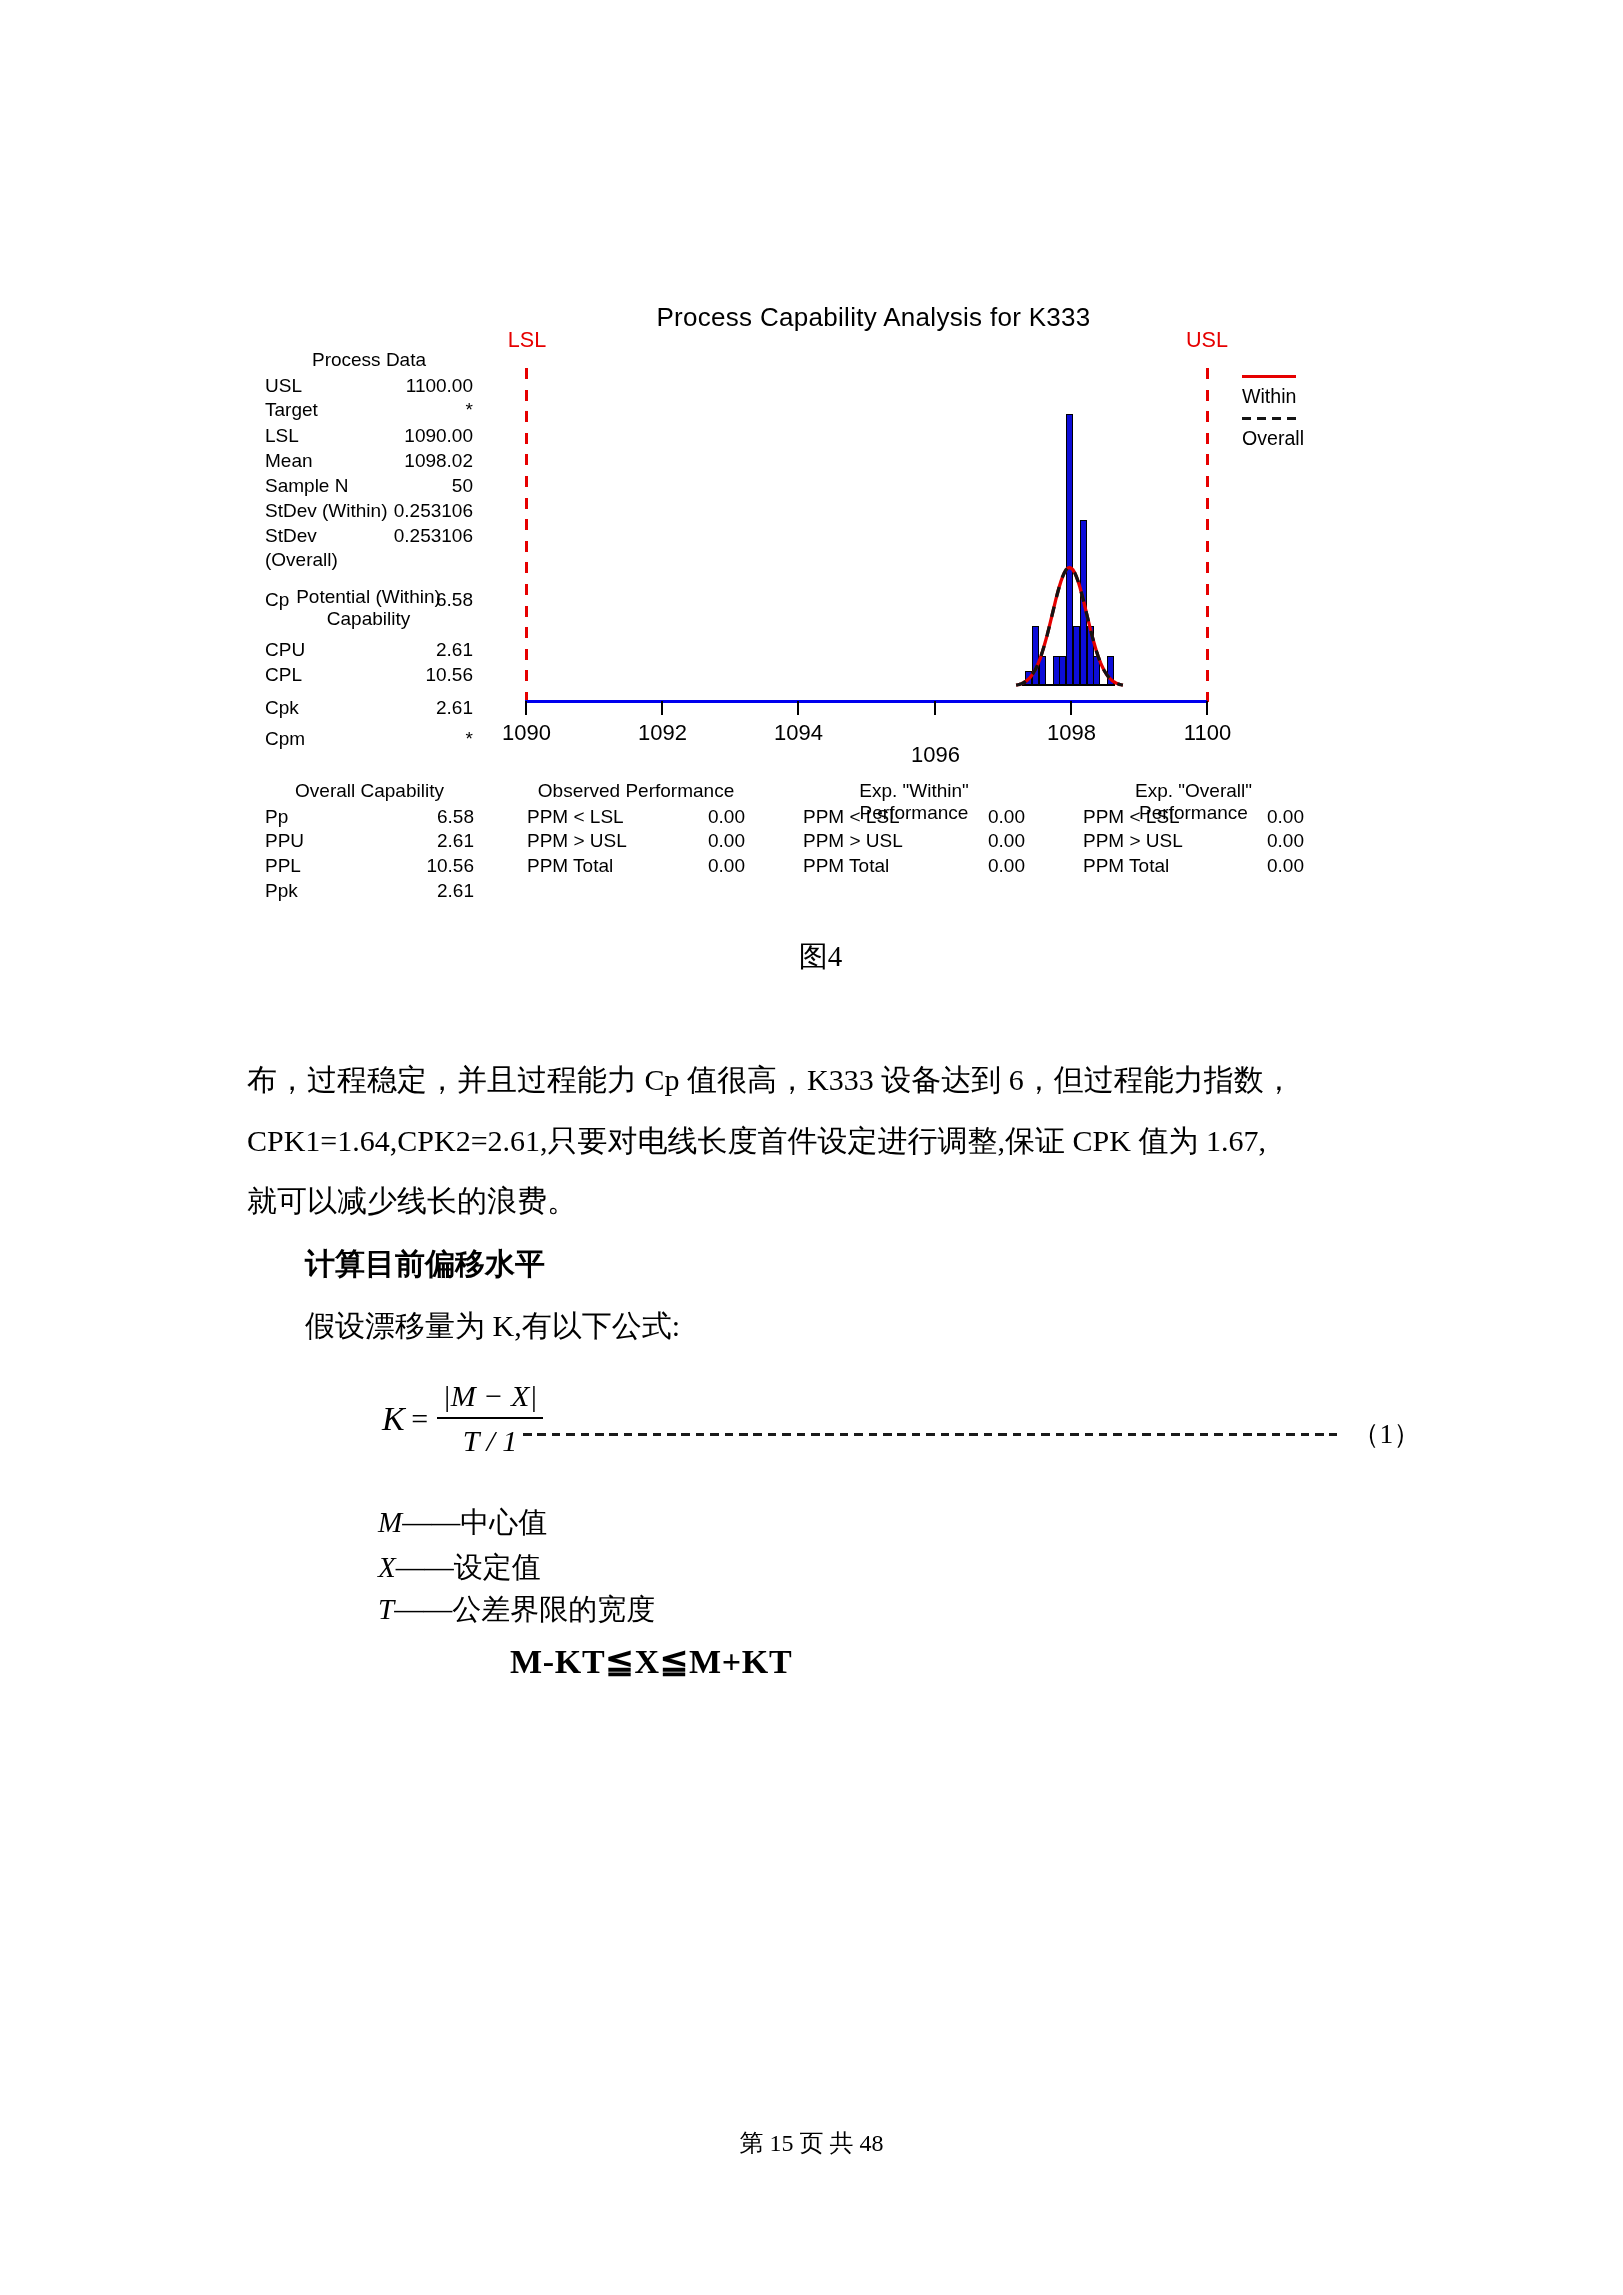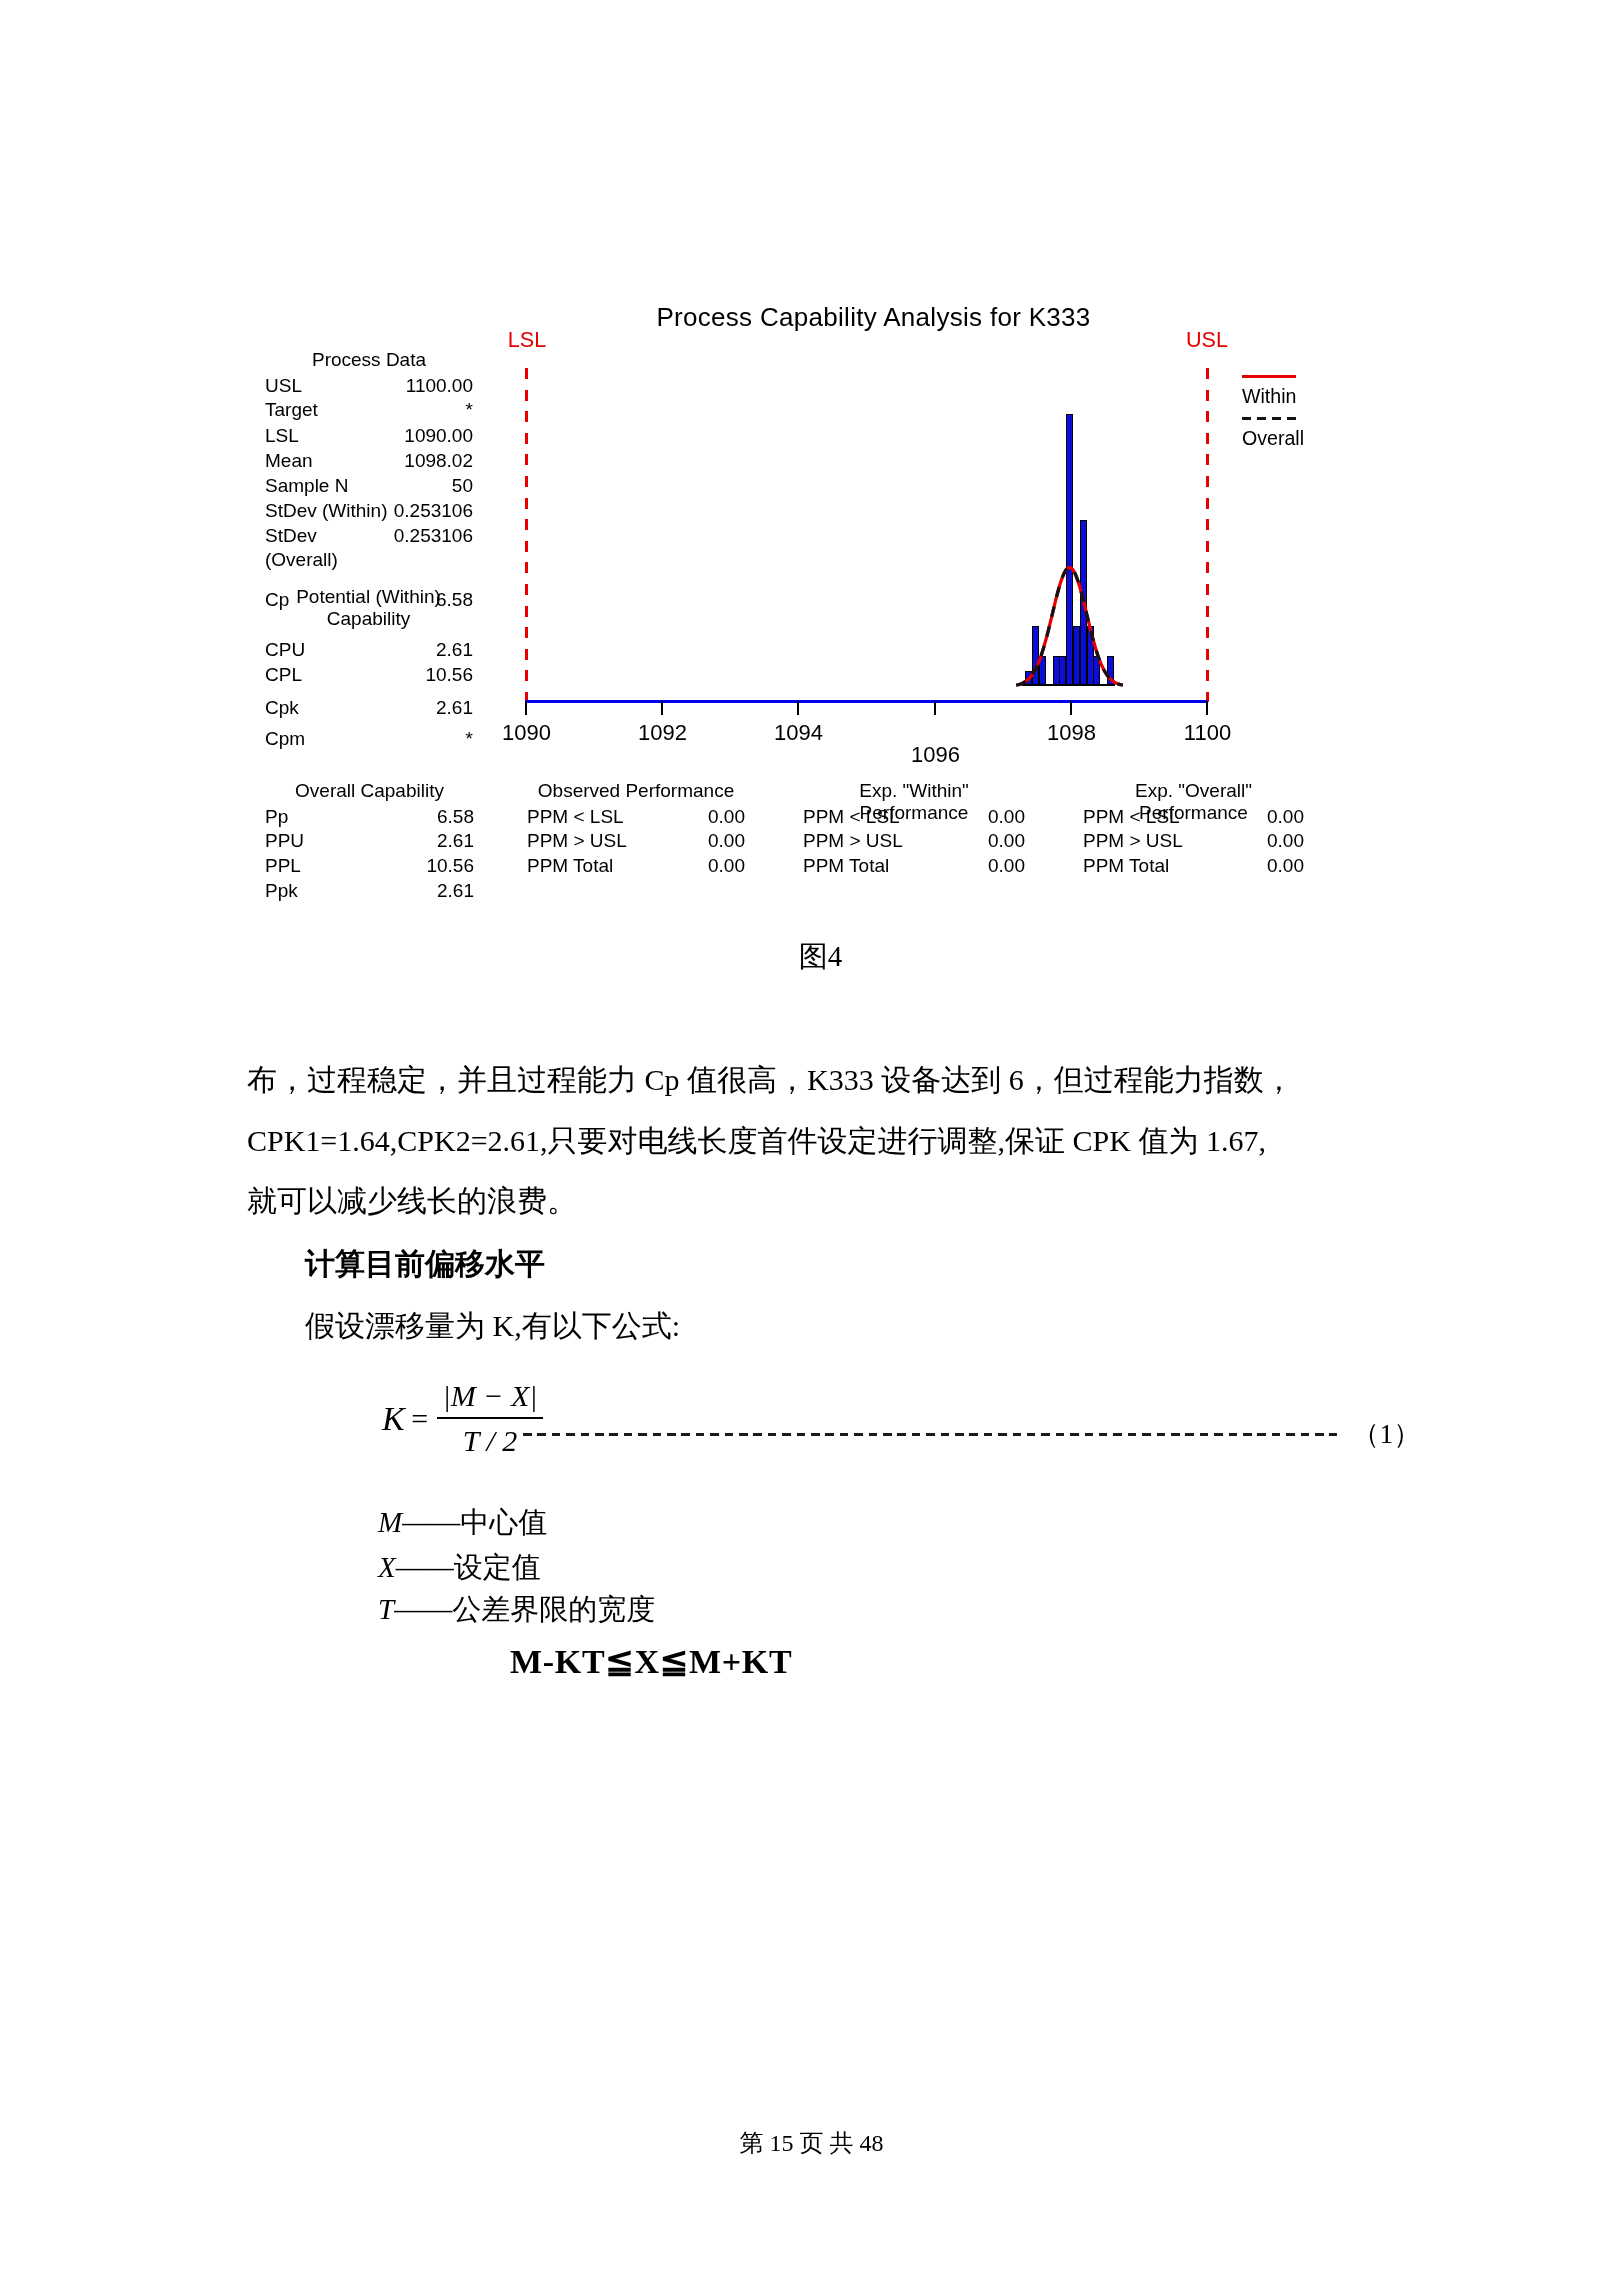--- a/index.html
+++ b/index.html
@@ -211,21 +211,21 @@
 
   <div class="abs cn cn-bold" style="left:305px;top:1244px;">计算目前偏移水平</div>
 
   <div class="abs cn" style="left:305px;top:1306px;">假设漂移量为 K,有以下公式:</div>
 
   <div class="abs formula-wrap" style="left:382px;top:1379px;">
     <span class="formula-k">K</span>
     <span class="formula-eq">=</span>
     <span class="frac">
       <span class="num">|M − X|</span>
-      <span class="den">T / 2</span>
+      <span class="den">T / 1</span>
     </span>
   </div>
   <div class="abs dash-rule" style="left:523px;top:1433px;width:814px;"></div>
   <div class="abs eq-tag" style="left:1352px;top:1416px;">（1）</div>
 
   <div class="abs def-line" style="left:378px;top:1503px;">
     <span class="def-sym">M</span><span>——中心值</span>
   </div>
   <div class="abs def-line" style="left:378px;top:1548px;">
     <span class="def-sym">X</span><span>——设定值</span>

